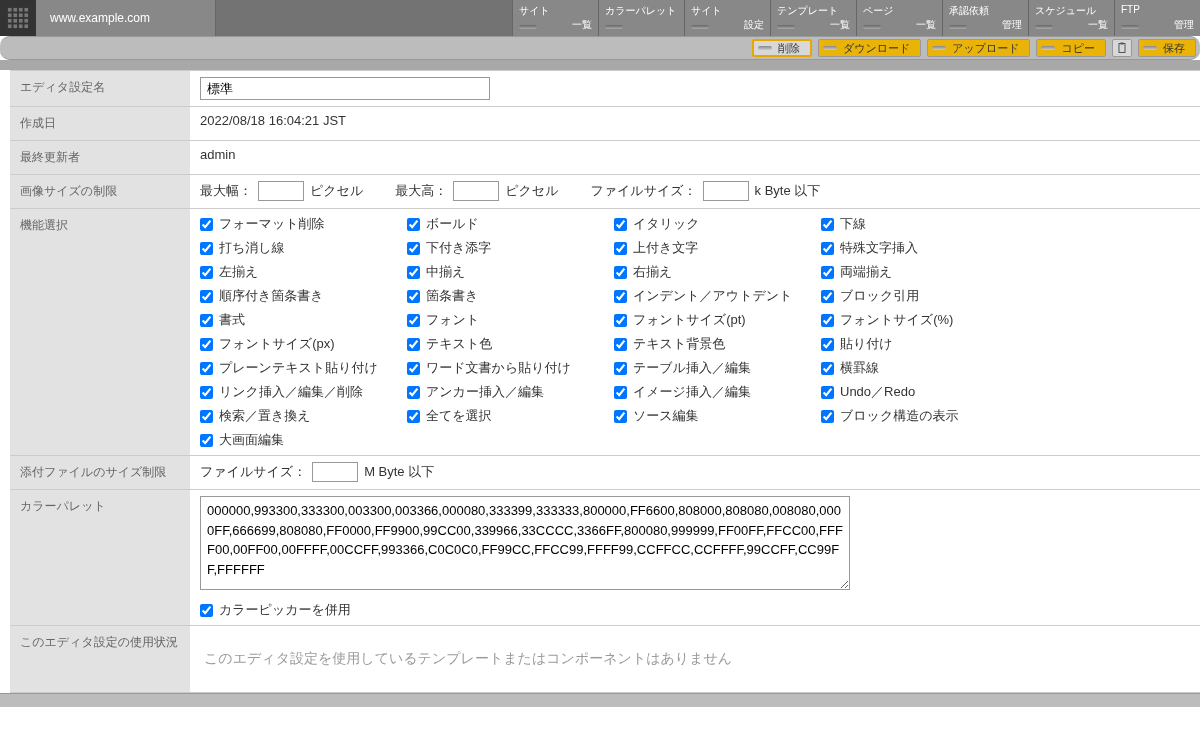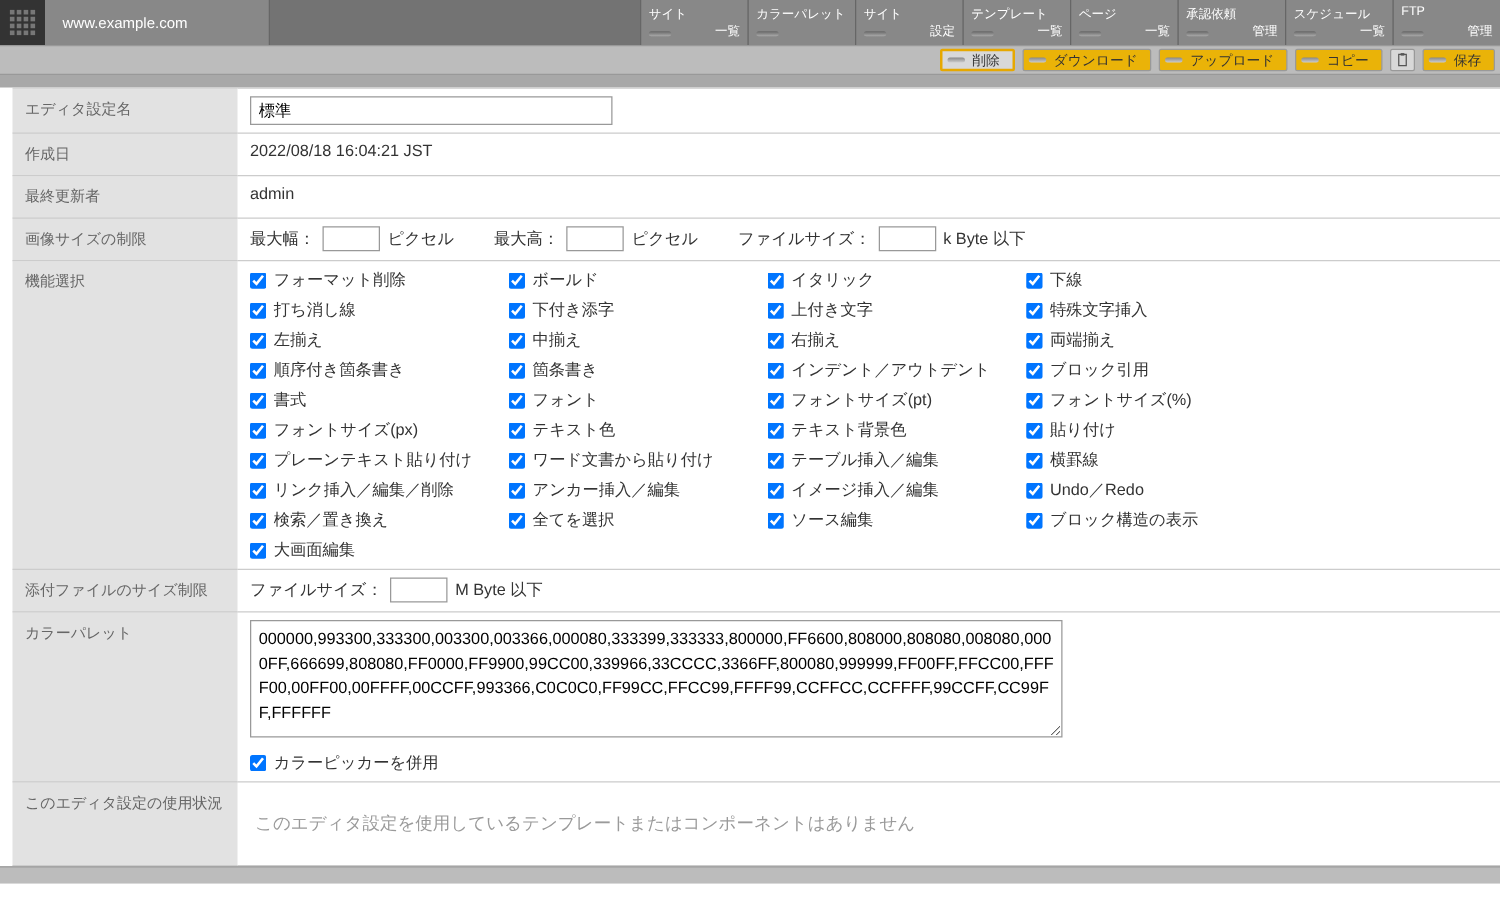--- a/index.html
+++ b/index.html
@@ -11,21 +11,21 @@
 .logo svg { width: 22px; height: 22px; }
 .site-url { flex: 0 0 auto; background: #888; color: #fff; padding: 0 14px; height: 36px; line-height: 36px; font-size: 12px; border-right: 1px solid #666; min-width: 180px; }
 .topbar-spacer { flex: 1; }
 .nav-tabs { display: flex; justify-content: flex-end; }
 .nav-tab { width: 86px; height: 36px; background: #888; border-left: 1px solid #666; color: #fff; font-size: 10px; position: relative; cursor: pointer; }
 .nav-tab .t1 { position: absolute; top: 4px; left: 6px; }
 .nav-tab .t2 { position: absolute; bottom: 4px; right: 6px; }
 .nav-tab .bar { position: absolute; bottom: 7px; left: 6px; width: 18px; height: 4px; background: linear-gradient(#666,#aaa); border-radius: 2px; }
 
 
-.actionbar { background: #bcbcbc; height: 24px; border-top: 1px solid #999; border-bottom: 1px solid #999; display: flex; justify-content: flex-end; align-items: center; padding: 0 4px; }
+.actionbar { background: #bcbcbc; height: 24px; border-top: 1px solid #999; border-bottom: 1px solid #999; display: flex; justify-content: flex-end; align-items: center; padding: 0 4px; border-radius: 10px; }
 .action-btn { height: 18px; margin-left: 6px; display: flex; align-items: center; background: #eab308; border: 1px solid #999; border-radius: 2px; font-size: 11px; padding: 0 10px 0 4px; cursor: pointer; color: #333; }
 .action-btn.highlight { border: 2px solid #e6a800; background: #d8d8d8; }
 .action-btn .dash { width: 14px; height: 4px; background: linear-gradient(#888,#ccc); border-radius: 2px; margin-right: 6px; }
 .action-icon-btn { width: 20px; height: 18px; margin-left: 6px; background: #d8d8d8; border: 1px solid #999; border-radius: 2px; display:flex; align-items:center; justify-content:center; cursor:pointer; }
 
 
 .title-strip { height: 10px; background: #a8a8a8; }
 
 
 .form-table { width: 100%; border-collapse: collapse; margin-left: 10px; }

